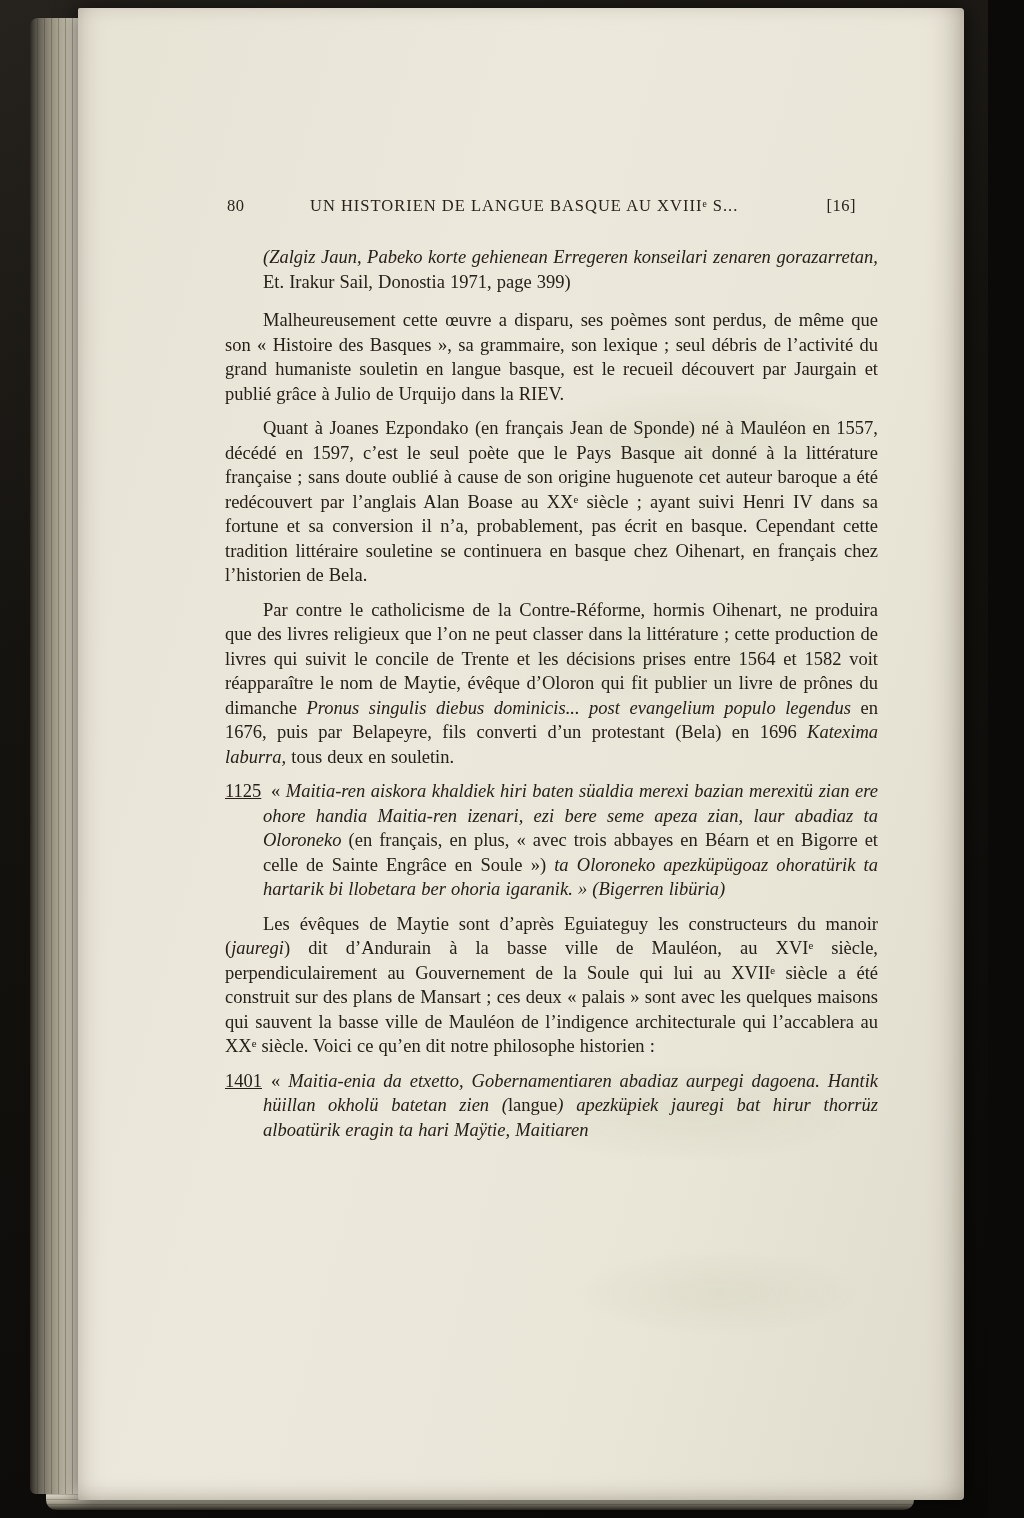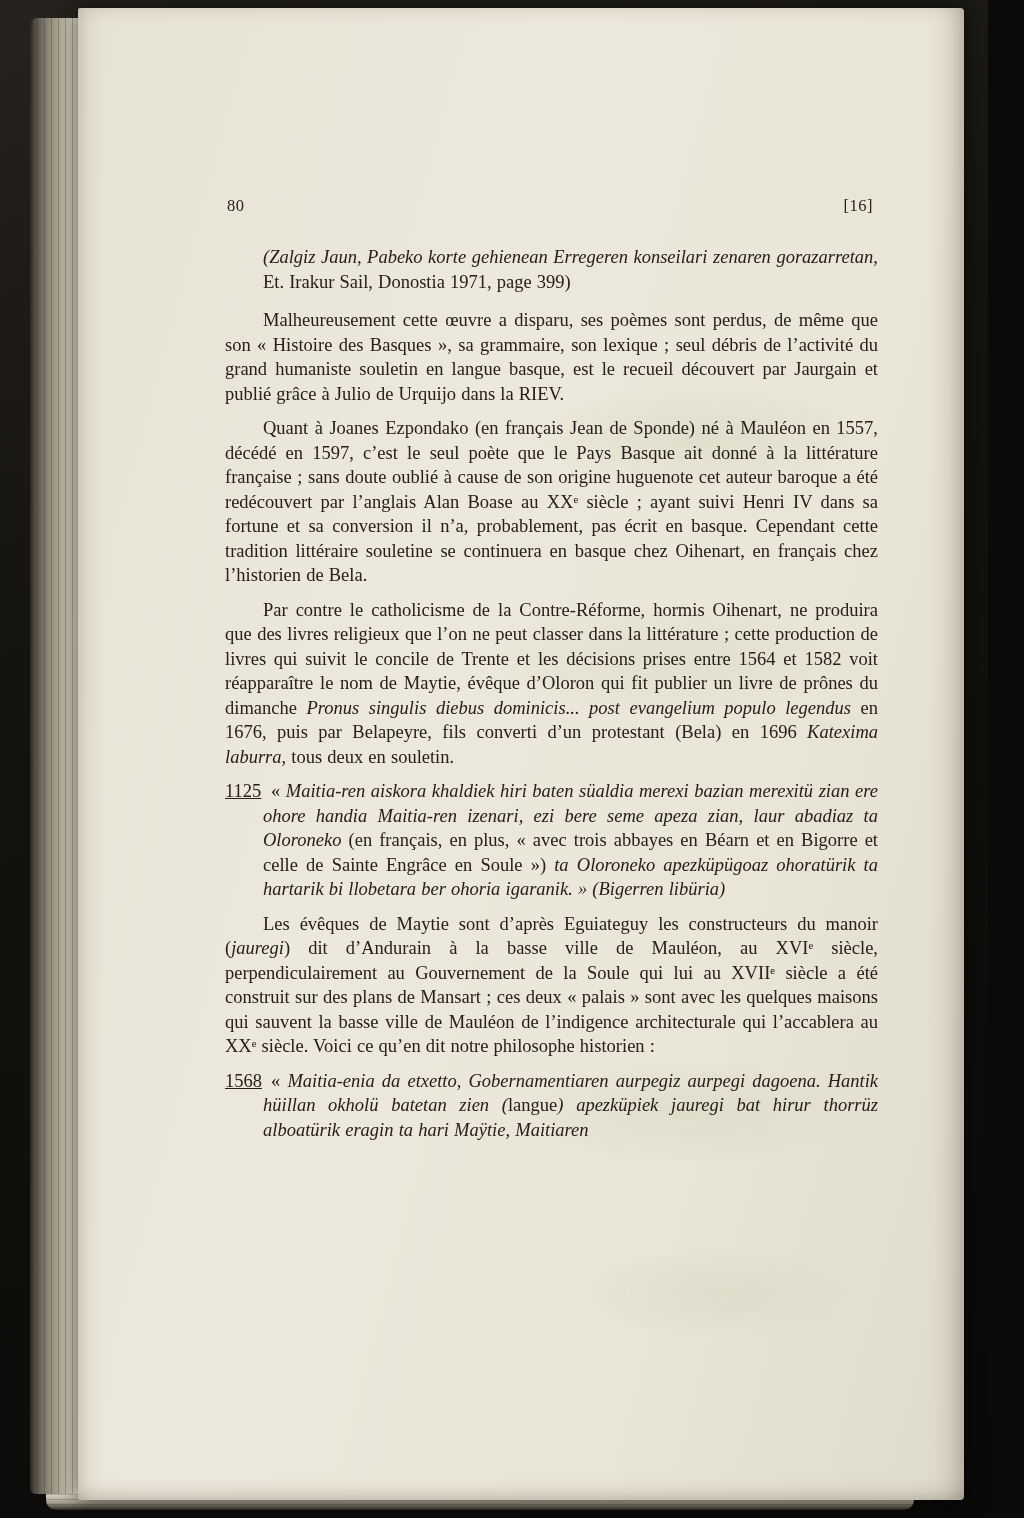--- a/index.html
+++ b/index.html
@@ -55,21 +55,21 @@
       radial-gradient(260px 80px at 590px 650px, rgba(158,168,118,0.10), rgba(158,168,118,0) 70%),
       radial-gradient(240px 70px at 610px 1105px, rgba(150,160,112,0.10), rgba(150,160,112,0) 70%),
       radial-gradient(200px 60px at 640px 1285px, rgba(150,160,112,0.09), rgba(150,160,112,0) 70%);
   }
   .running-head {
     position:absolute; left:147px; top:188px; width:653px; height:24px;
     font-size:16.5px; color:#29231c;
   }
   .running-head .pn   { position:absolute; left:2px; letter-spacing:0.5px; }
   .running-head .title{ position:absolute; left:85px; letter-spacing:1px; white-space:nowrap; }
-  .running-head .issue{ position:absolute; right:5px; letter-spacing:0.5px;text-align:center; }
+  .running-head .issue{ position:absolute; right:22px; letter-spacing:0.5px;text-align:center; }
   .text-block {
     position:absolute; left:147px; top:237px; width:653px;
     font-size:18.5px; line-height:24.5px; text-align:justify;
     color:#262019; word-spacing:0.5px;
   }
   .text-block em { }
   .cite  { margin-left:38px; margin-bottom:14px; }
   .para  { text-indent:38px; margin-bottom:10px; }
   .quote { padding-left:38px; text-indent:-38px; margin-bottom:10px; }
   .quote .num { display:inline-block; width:46px; text-indent:0;text-decoration:underline; }
@@ -80,35 +80,36 @@
 <div class="canvas">
   <div class="page-stack-left"></div>
   <div class="page-stack-bottom"></div>
   <div class="next-page-sliver"></div>
 
   <div class="page">
     <div class="showthrough"></div>
 
     <div class="running-head">
         <span class="pn">80</span>
+        <span class="title">UN HISTORIEN DE LANGUE BASQUE AU XVIIIᵉ S...</span>
         <span class="issue">[16]</span>
       </div>
 
     <div class="text-block">
 
       <p class="cite"><em>(Zalgiz Jaun, Pabeko korte gehienean Erregeren konseilari zenaren gorazarretan,</em><span> Et. Irakur Sail, Donostia 1971, page 399)</span></p>
 
       <p class="para"><span>Malheureusement cette œuvre a disparu, ses poèmes sont perdus, de même que son « Histoire des Basques », sa grammaire, son lexique ; seul débris de l’activité du grand humaniste souletin en langue basque, est le recueil découvert par Jaurgain et publié grâce à Julio de Urquijo dans la RIEV.</span></p>
 
       <p class="para"><span>Quant à Joanes Ezpondako (en français Jean de Sponde) né à Mauléon en 1557, décédé en 1597, c’est le seul poète que le Pays Basque ait donné à la littérature française ; sans doute oublié à cause de son origine huguenote cet auteur baroque a été redécouvert par l’anglais Alan Boase au XXᵉ siècle ; ayant suivi Henri IV dans sa fortune et sa conversion il n’a, probablement, pas écrit en basque. Cependant cette tradition littéraire souletine se continuera en basque chez Oihenart, en français chez l’historien de Bela.</span></p>
 
       <p class="para"><span>Par contre le catholicisme de la Contre-Réforme, hormis Oihenart, ne produira que des livres religieux que l’on ne peut classer dans la littérature ; cette production de livres qui suivit le concile de Trente et les décisions prises entre 1564 et 1582 voit réapparaître le nom de Maytie, évêque d’Oloron qui fit publier un livre de prônes du dimanche </span><em>Pronus singulis diebus dominicis... post evangelium populo legendus</em><span> en 1676, puis par Belapeyre, fils converti d’un protestant (Bela) en 1696 </span><em>Katexima laburra,</em><span> tous deux en souletin.</span></p>
 
 
       <p class="quote"><span class="num">1125</span><span>« </span><em>Maitia-ren aiskora khaldiek hiri baten süaldia merexi bazian merexitü zian ere ohore handia Maitia-ren izenari, ezi bere seme apeza zian, laur abadiaz ta Oloroneko </em><span>(en français, en plus, « avec trois abbayes en Béarn et en Bigorre et celle de Sainte Engrâce en Soule ») </span><em>ta Oloroneko apezküpügoaz ohoratürik ta hartarik bi llobetara ber ohoria igaranik. » (Bigerren libüria)</em></p>
 
       <p class="para"><span>Les évêques de Maytie sont d’après Eguiateguy les constructeurs du manoir (</span><em>jauregi</em><span>) dit d’Andurain à la basse ville de Mauléon, au XVIᵉ siècle, perpendiculairement au Gouvernement de la Soule qui lui au XVIIᵉ siècle a été construit sur des plans de Mansart ; ces deux « palais » sont avec les quelques maisons qui sauvent la basse ville de Mauléon de l’indigence architecturale qui l’accablera au XXᵉ siècle. Voici ce qu’en dit notre philosophe historien :</span></p>
 
-      <p class="quote"><span class="num">1568</span><span>« </span><em>Maitia-enia da etxetto, Gobernamentiaren aurpegiz aurpegi dagoena. Hantik hüillan okholü batetan zien (</em><span>langue</span><em>) apezküpiek jauregi bat hirur thorrüz alboatürik eragin ta hari Maÿtie, Maitiaren</em></p>
+      <p class="quote"><span class="num">1401</span><span>« </span><em>Maitia-enia da etxetto, Gobernamentiaren abadiaz aurpegi dagoena. Hantik hüillan okholü batetan zien (</em><span>langue</span><em>) apezküpiek jauregi bat hirur thorrüz alboatürik eragin ta hari Maÿtie, Maitiaren</em></p>
 
     </div>
   </div>
 </div>
 
 </body></html>

